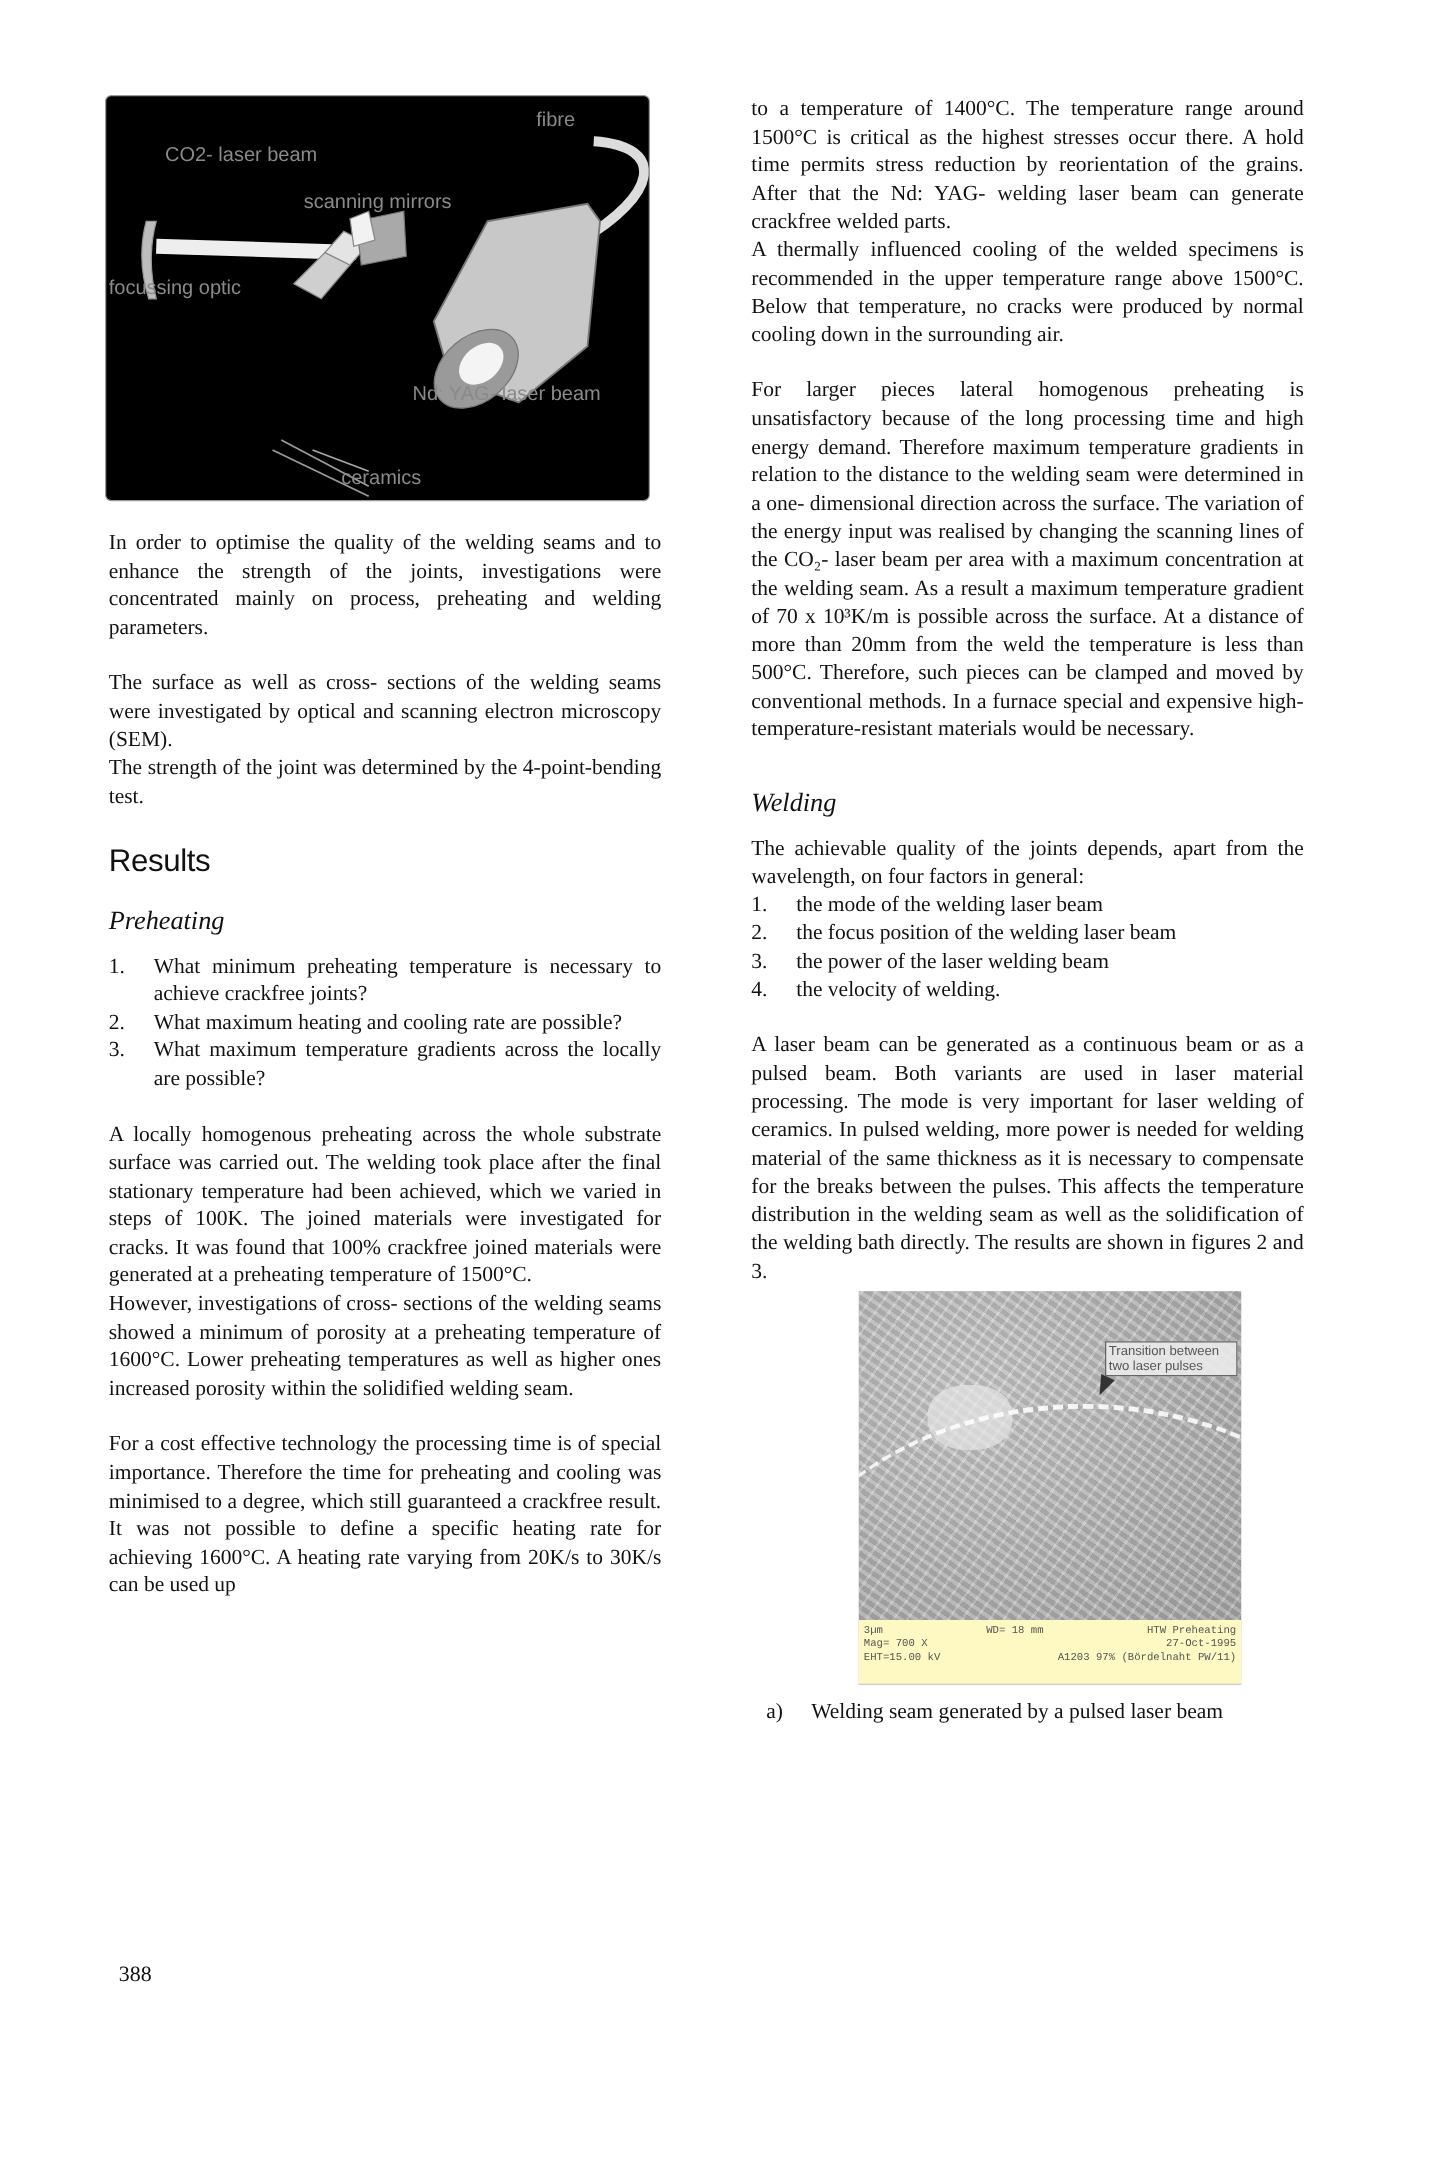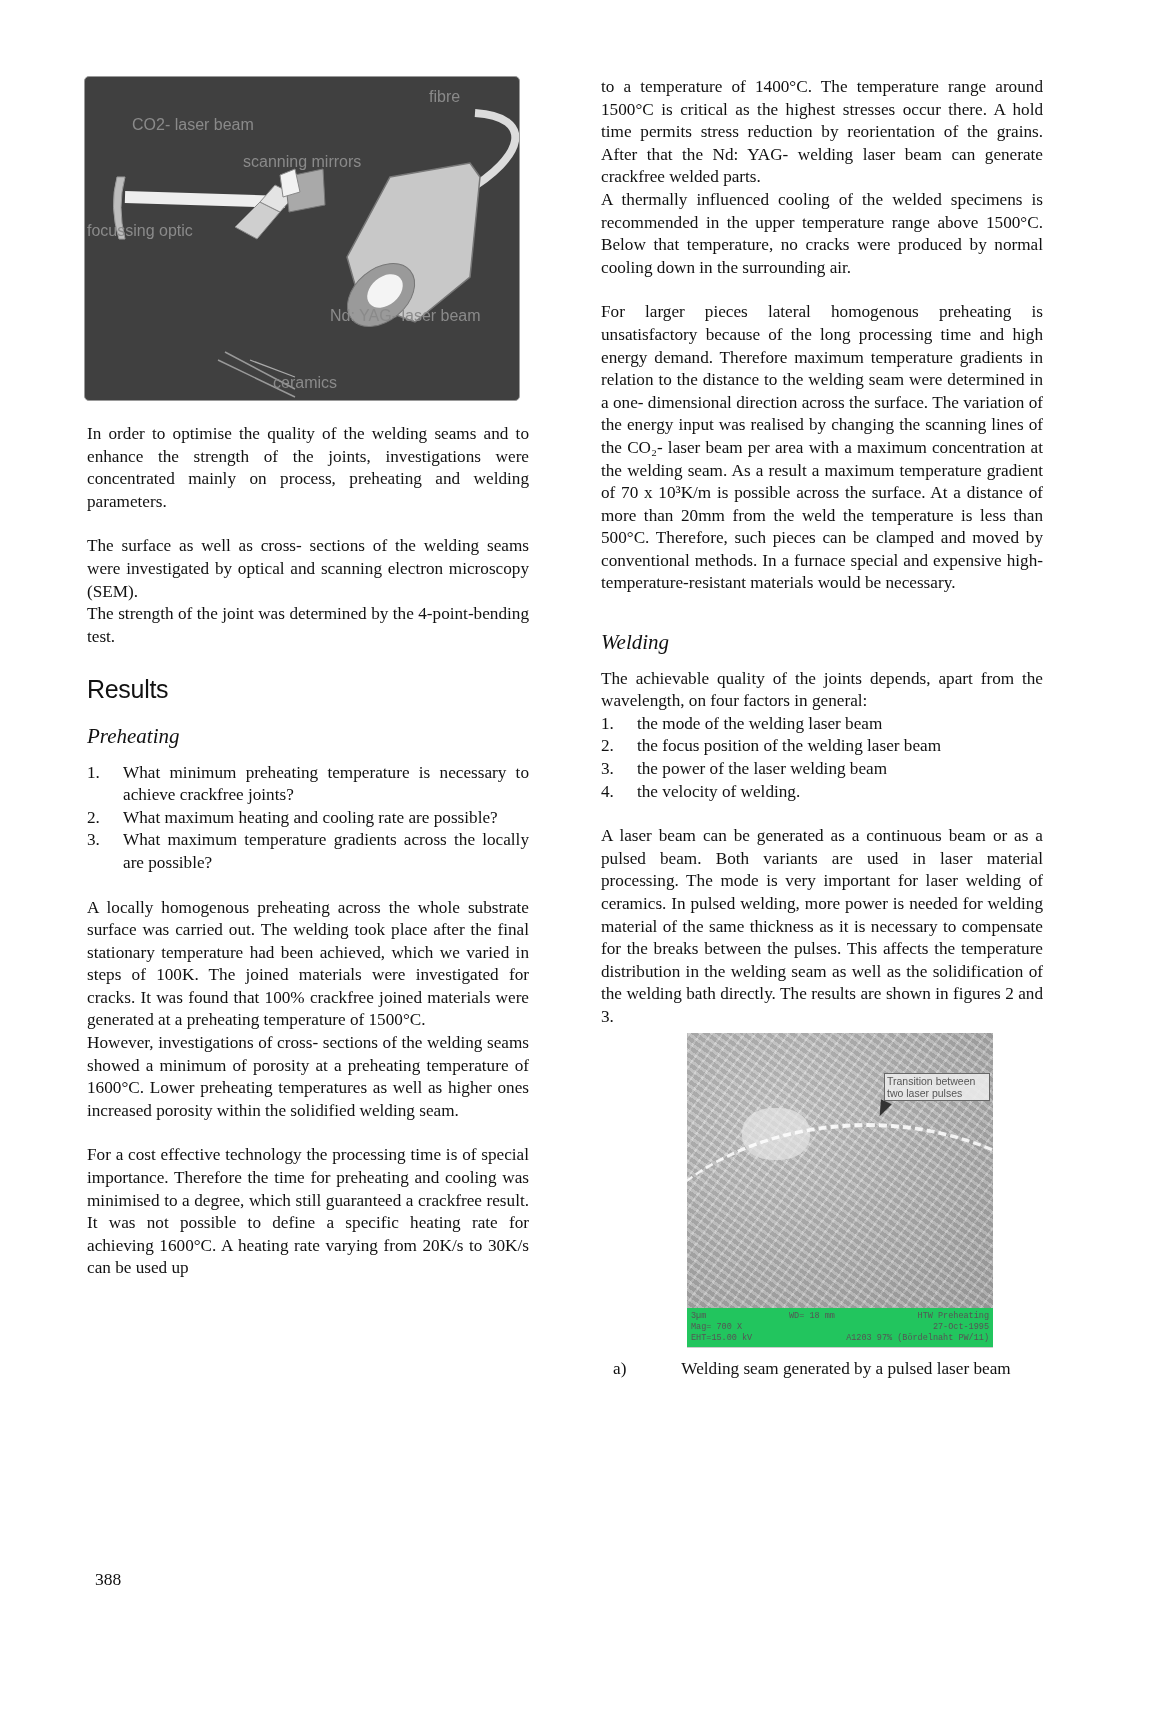--- a/index.html
+++ b/index.html
@@ -6,21 +6,21 @@
   body { width: 1152px; height: 1728px; position: relative; overflow: hidden;
          font-family: "Liberation Serif", "DejaVu Serif", serif; color: #111; }
   .col { position: absolute; top: 76px; width: 442px; font-size: 17.2px; line-height: 22.6px; }
   .col-left { left: 87px; }
   .col-right { left: 601px; }
   p { margin: 0; text-align: justify; }
   .gap { height: 22px; }
   .gap-sm { height: 8px; }
 
   
-  .fig1 { position: relative; width: 434px; height: 323px; border: 1.5px solid #9a9a9a; border-radius: 5px; background: #404040; margin-left: -3px; }
+  .fig1 { position: relative; width: 434px; height: 323px; border: 1.5px solid #9a9a9a; border-radius: 5px; background: #000000; margin-left: -3px; }
   .fig1 .lbl { position: absolute; font-family: "Liberation Sans", "DejaVu Sans", sans-serif; font-size: 16px; color: #8a8a8a; white-space: nowrap; }
   .fig1 svg { position: absolute; left: 0; top: 0; }
   .caption { margin-top: 20px; }
 
   h2.results { font-family: "Liberation Sans", "DejaVu Sans", sans-serif; font-size: 25px; font-weight: 400; margin: 30px 0 0 0; letter-spacing: -0.3px; }
   h3.sub { font-style: italic; font-weight: normal; font-size: 21px; margin: 24px 0 0 0; }
 
   ol.num { list-style: none; margin: 0; padding: 0; }
   ol.num li { display: flex; text-align: justify; }
   ol.num li .n { width: 36px; flex: none; }
@@ -31,26 +31,26 @@
   .sem .tex { position: absolute; inset: 0 0 40px 0;
      background:
        repeating-linear-gradient(35deg, rgba(255,255,255,0.18) 0 3px, rgba(0,0,0,0.06) 3px 7px),
        repeating-linear-gradient(-55deg, rgba(255,255,255,0.10) 0 2px, rgba(0,0,0,0.08) 2px 9px),
        radial-gradient(ellipse at 30% 30%, #cfcfcf, #a9a9a9); }
   .sem .arc { position: absolute; left: -80px; top: 90px; width: 520px; height: 400px; border-top: 4px dashed rgba(255,255,255,0.85); border-radius: 50%; }
   .sem .blob { position: absolute; left: 55px; top: 75px; width: 68px; height: 52px; border-radius: 45%; background: rgba(230,230,230,0.7); }
   .sem .note { position: absolute; left: 197px; top: 40px; width: 100px; border: 1px solid #666; background: rgba(235,235,235,0.9);
      font-family: "Liberation Sans", "DejaVu Sans", sans-serif; font-size: 10.5px; line-height: 12px; color: #555; padding: 1px 2px; }
   .sem .arrow { position: absolute; left: 190px; top: 68px; width: 0; height: 0; border-left: 6px solid transparent; border-right: 6px solid transparent; border-top: 16px solid #333; transform: rotate(25deg); }
-  .sem .databar { position: absolute; left: 0; right: 0; bottom: 0; height: 40px; background: #22c55e; border-bottom: 1px solid #ccc;
+  .sem .databar { position: absolute; left: 0; right: 0; bottom: 0; height: 52px; background: #fef9c3; border-bottom: 1px solid #ccc;
      font-family: "Liberation Mono", "DejaVu Sans Mono", monospace; font-size: 8.5px; line-height: 11px; color: #555; padding: 3px 4px 0 4px; box-sizing: border-box; }
   .sem .databar .row { display: flex; justify-content: space-between; }
   .figcap { display: flex; margin-top: 10px; margin-left: 12px; }
   .figcap .n { width: 36px; flex: none; }
-  .figcap .t { flex: 1; text-align: center; }
+  .figcap .t { flex: 1; text-align: left; }
 
   .pagenum { position: absolute; left: 95px; top: 1569px; font-size: 17.5px; }
 </style>
 </head>
 <body>
 
 <div class="col col-left">
   <div class="fig1">
     <svg width="434" height="323" viewBox="0 0 434 323">
 

